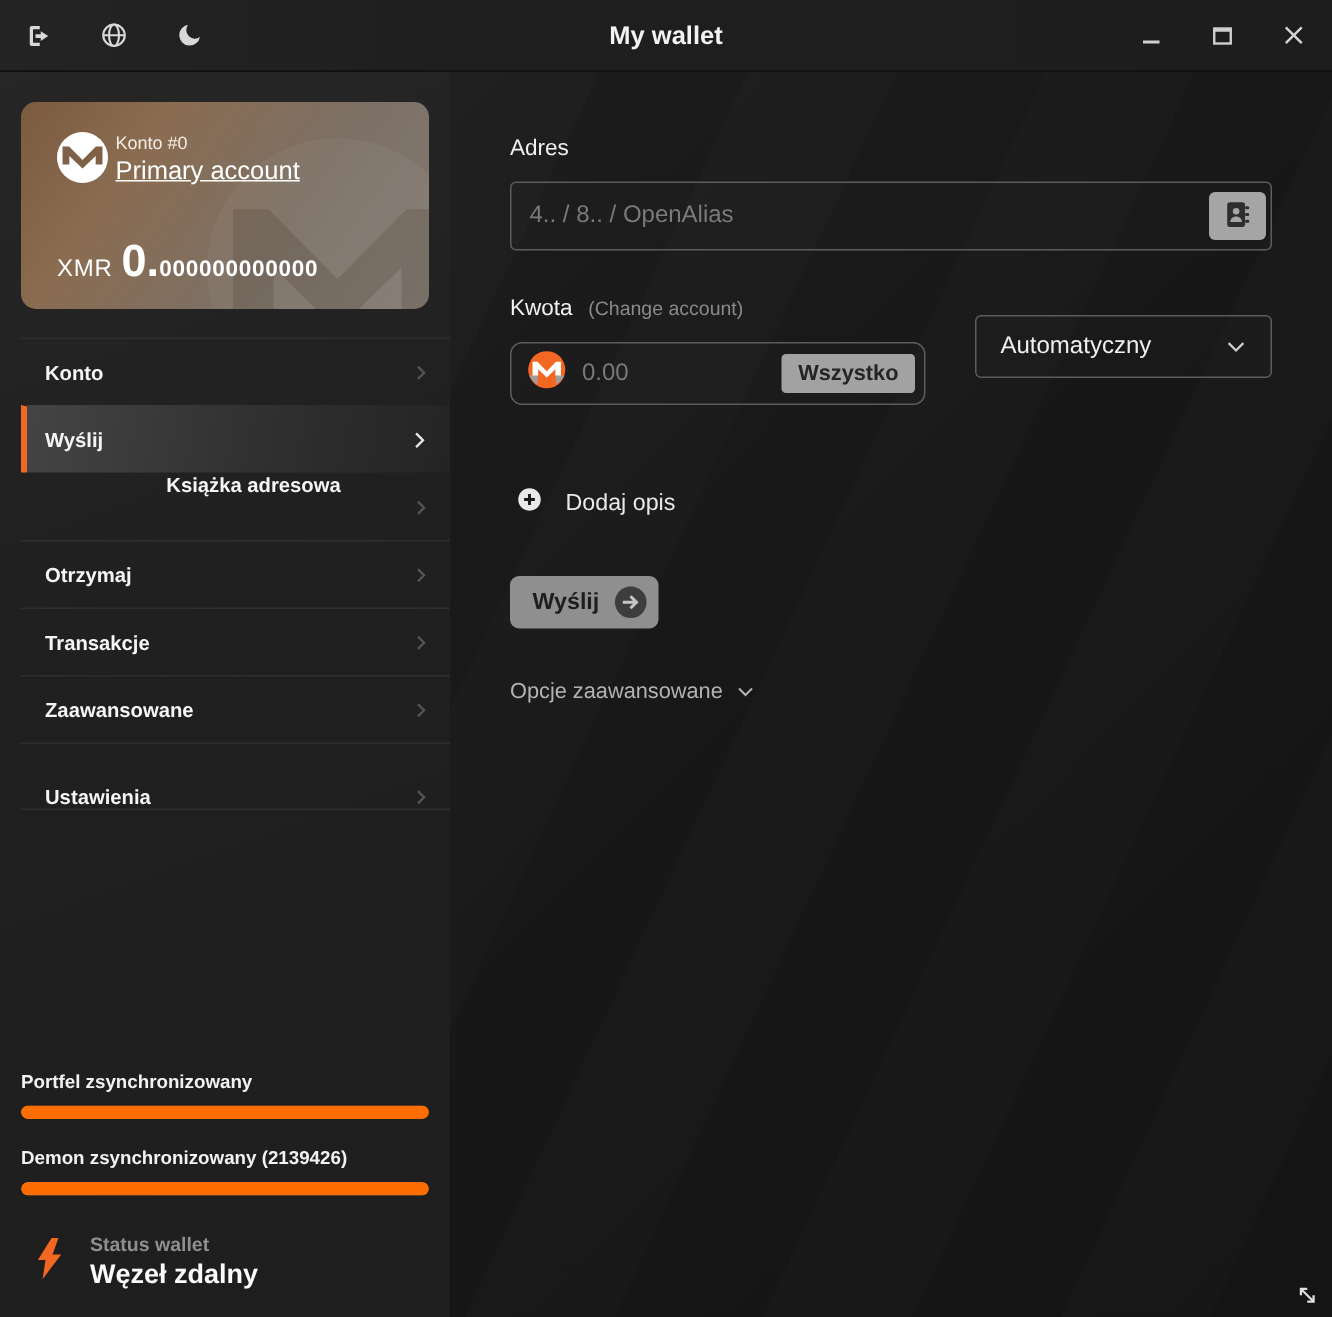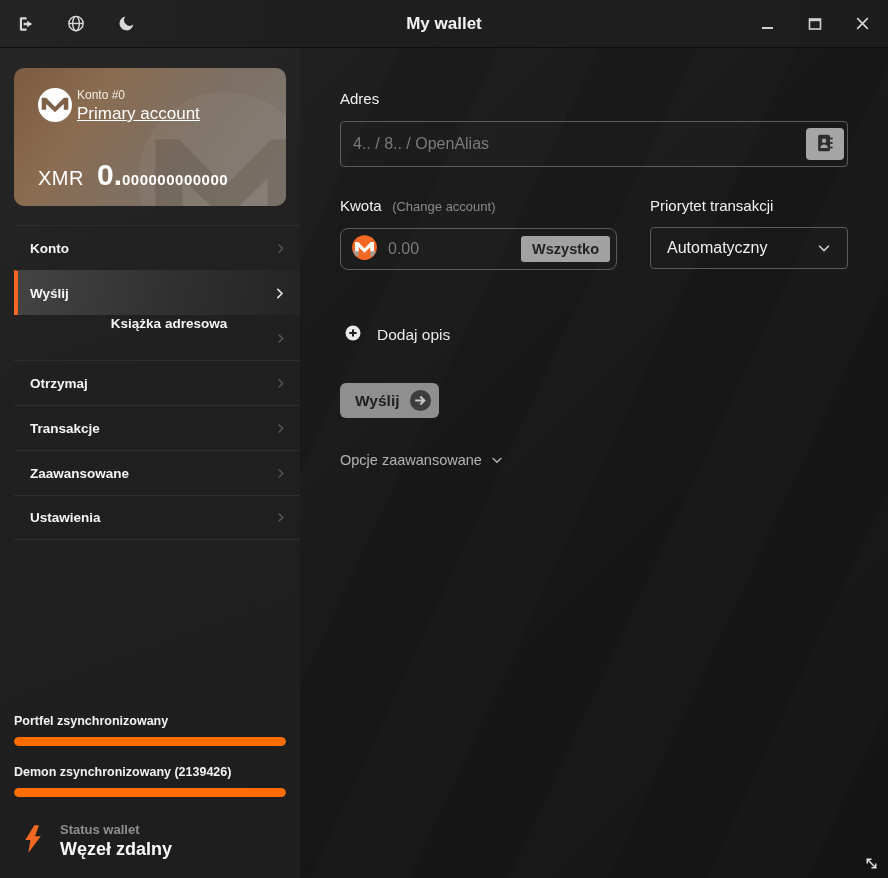--- a/index.html
+++ b/index.html
@@ -34,30 +34,30 @@
     margin:20px 14px 0 14px; height:138px; border-radius:10px;
     background:linear-gradient(125deg,#7c5b3f 0%,#8a6c51 28%,#7d7065 62%,#827b74 100%);
     position:relative; overflow:hidden; padding:20px 0 14px 24px;
     display:flex; flex-direction:column;
   }
   .card-watermark{ position:absolute; right:-34px; top:16px; opacity:.85; }
   .card-top{ display:flex; align-items:flex-start; gap:5px; position:relative; }
   .card-acct-label{ font-size:12px; color:#f3ece4; line-height:1.25; }
   .card-acct-name{ font-size:17px; color:#ffffff; line-height:1.25;text-decoration:underline; }
   .card-balance{ margin-top:auto; color:#fff; display:flex; align-items:baseline; position:relative; }
-  .bal-cur{ font-size:20px; letter-spacing:.5px; margin-right:13px; }
+  .bal-cur{ font-size:16px; letter-spacing:.5px; margin-right:6px; }
   .bal-whole{ font-size:30px; font-weight:bold; }
   .bal-frac{ font-size:15px; font-weight:bold; letter-spacing:.5px; }
 
   .menu{ margin:19px 0 0 14px; }
   .menu-item{
     height:45px; display:flex; align-items:center; padding:0 12px 0 16px;
     border-top:1px solid #2e2e2e; cursor:pointer; position:relative;
   }
-  .menu-item:last-child{ border-bottom:1px solid #2e2e2e; }
+  .menu-item:last-child{ border-bottom:1px solid #2e2e2e;align-items:flex-end; }
   .menu-label{ font-size:13.5px; font-weight:bold; color:#f5f5f5; }
   .menu-chevron{ margin-left:auto; display:flex; }
   .menu-item.sub{ padding-left:36px;flex-direction:column; }
   .menu-item.active{
     background:linear-gradient(100deg,#444444 0%,#303030 55%,#242424 100%);
     border-top-color:transparent; padding-left:12px;
     border-left:4px solid #f26822;
   }
   .menu-item.active + .menu-item{ border-top-color:transparent; }
 
@@ -326,21 +326,20 @@
             <path d="M22.4 15.4h-5v5.2a11 11 0 0 0 5-5.2z" fill="#9e9e9e"></path>
             <path d="M3.6 15.4V7.2h2.9L12 12.9l5.5-5.7h2.9v8.2h-3.3v-3.7L12 16.6 6.9 11.7v3.7z" fill="#ffffff"></path>
           </svg>
         </span>
         <input class="amount-input" type="text" placeholder="0.00" style="">
         <button class="all-chip">Wszystko</button>
       </div>
     </div>
 
     <div class="priority-col">
-      <div class="field-label">Priorytet transakcji</div>
       <div class="select-box">
         <span class="select-value">Automatyczny</span>
         <span class="chev">
           <svg width="18" height="18" viewBox="0 0 24 24" fill="none" stroke="#cfcfcf" stroke-width="2">
               <path d="M5.5 9 12 15.5 18.5 9"></path>
             </svg>
         </span>
       </div>
     </div>
   </div>

